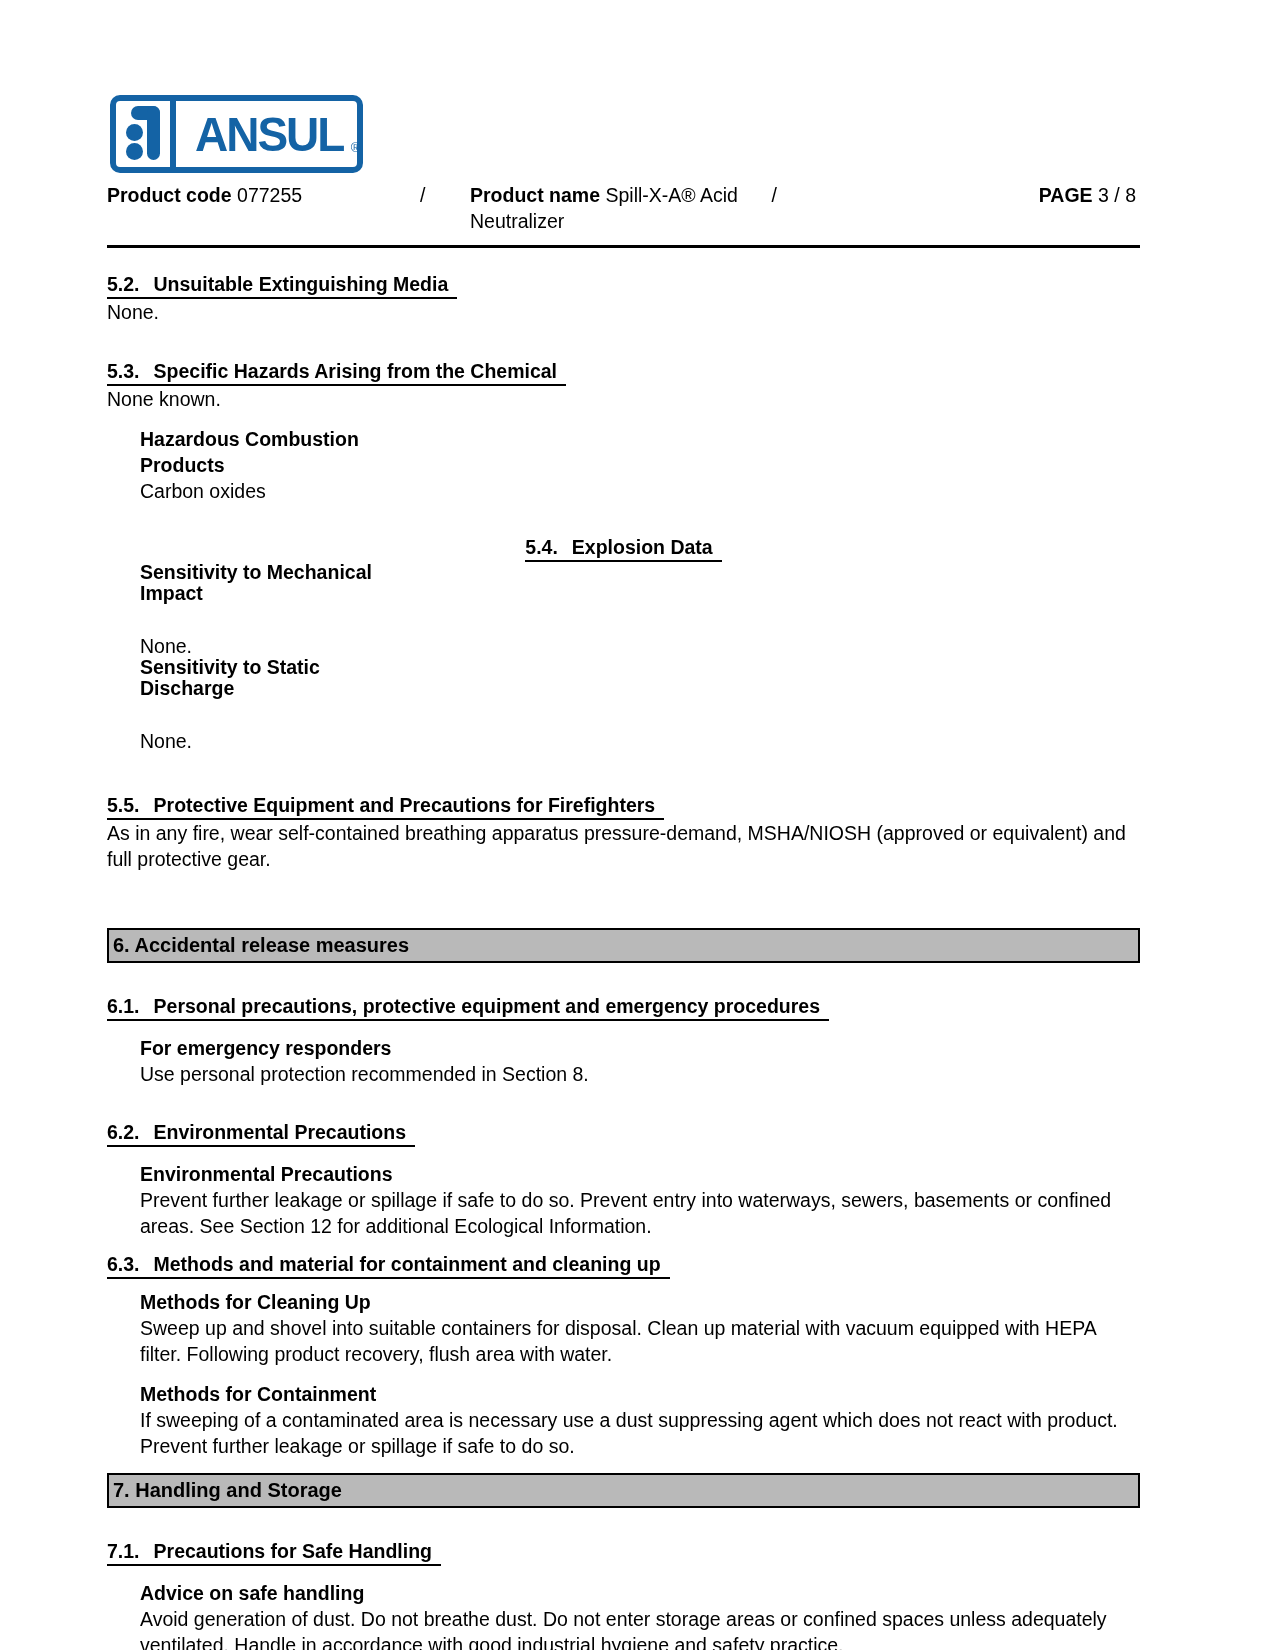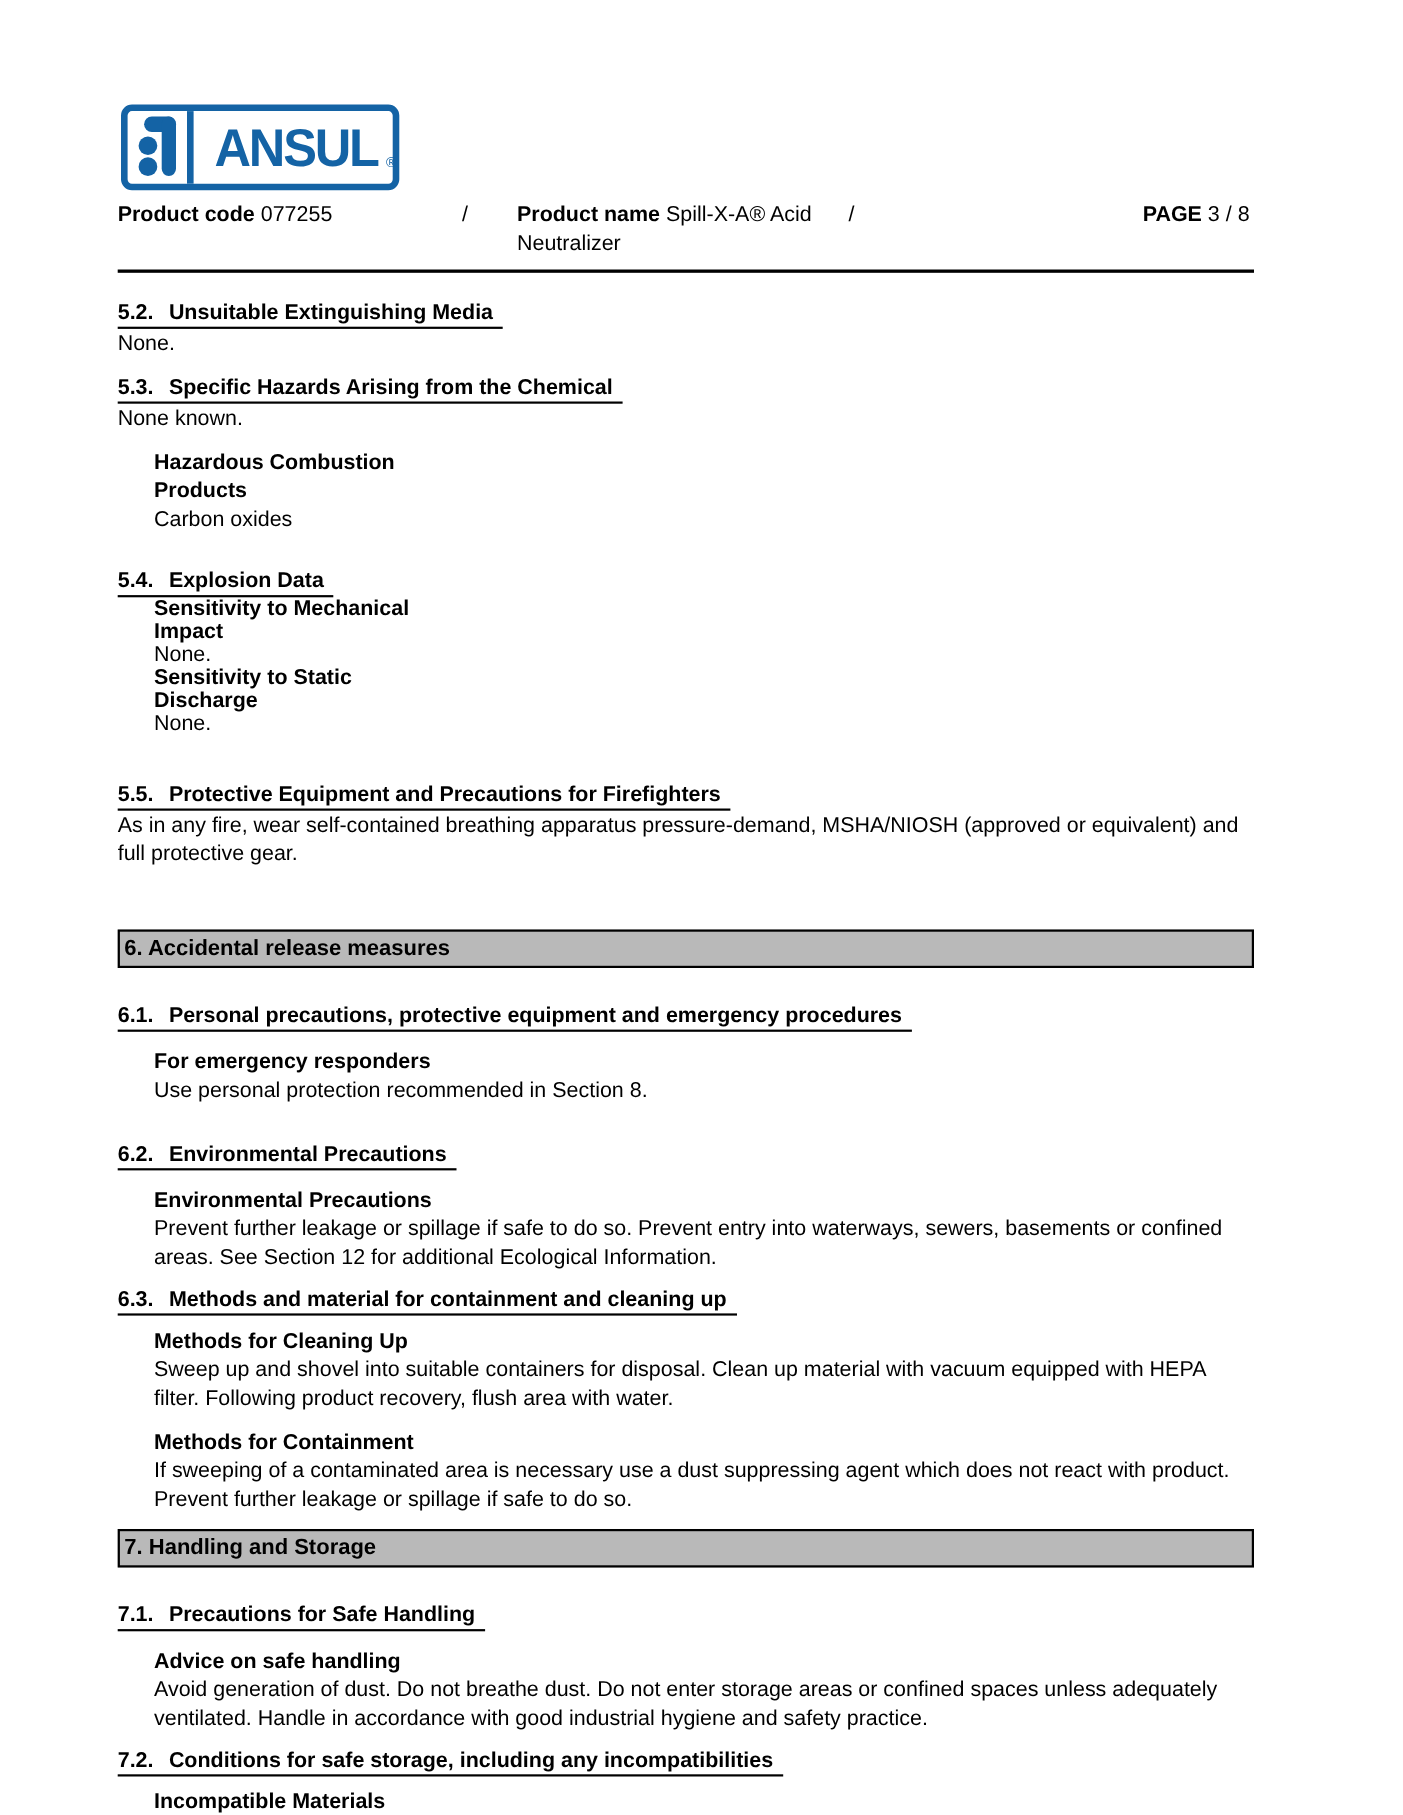--- a/index.html
+++ b/index.html
@@ -58,36 +58,36 @@
     border-bottom:2px solid #000;
     padding-right:9px;
   }
   .h2 .t { margin-left:14px; }
   .h2wrap { display:block; }
 
   
   .row { display:flex; margin-left:33px; margin-top:14px;flex-direction:column; }
   .row .lbl { width:280px; flex:none; font-weight:bold; padding-right:8px; }
   .row .val { flex:1; }
-  .tight .row { margin-top:0; line-height:21px; }
+  .tight .row { margin-top:0; line-height:21px;gap:32px; }
 
   
   .bar {
     border:2px solid #000;
     background:#b9b9b9;
     font-weight:bold;
     font-size:20px;
     line-height:27px;
     padding:2px 4px;
   }
 
   
   .mt-sec52 { margin-top:23px; }
-  .mt-sec53 { margin-top:14px; }
-  .mt-sec54 { margin-top:30px; }
+  .mt-sec53 { margin-top:33px; }
+  .mt-sec54 { margin-top:30px;text-align:center; }
   .mt-sec55 { margin-top:40px; }
   .mt-bar6  { margin-top:56px; }
   .mt-sec61 { margin-top:30px;text-decoration:underline; }
   .mt-row-a { margin-top:12px; }
   .mt-sec62 { margin-top:32px; }
   .mt-sec63 { margin-top:12px; }
   .mt-row-b { margin-top:10px; }
   .mt-bar7  { margin-top:14px; }
   .mt-sec71 { margin-top:30px; }
   .mt-sec72 { margin-top:12px; }

